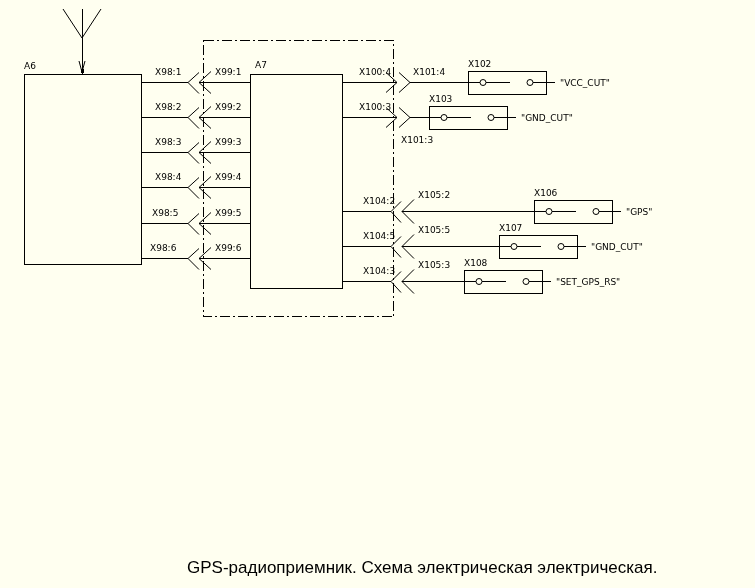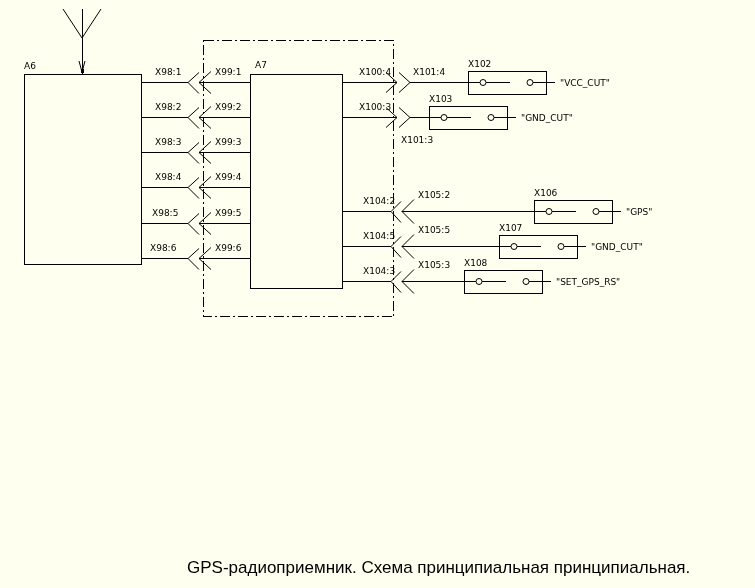--- a/index.html
+++ b/index.html
@@ -234,13 +234,13 @@
         <text x="464" y="266" class="lbl">X108</text>
         <circle cx="479" cy="281.5" r="3" class="ln2" fill="#FFFFF0"></circle>
         <line x1="482" y1="281.5" x2="506" y2="281.5" class="ln"></line>
         <circle cx="526" cy="281.5" r="3" class="ln2" fill="#FFFFF0"></circle>
         <line x1="529" y1="281.5" x2="551" y2="281.5" class="ln"></line>
         <text x="556" y="284.5" class="lbl">"SET_GPS_RS"</text>
       </g>
     </g>
 </svg>
 
-<div class="caption">GPS-радиоприемник. Схема принципиальная принципиальная.</div>
+<div class="caption">GPS-радиоприемник. Схема электрическая электрическая.</div>
 
 </body></html>

